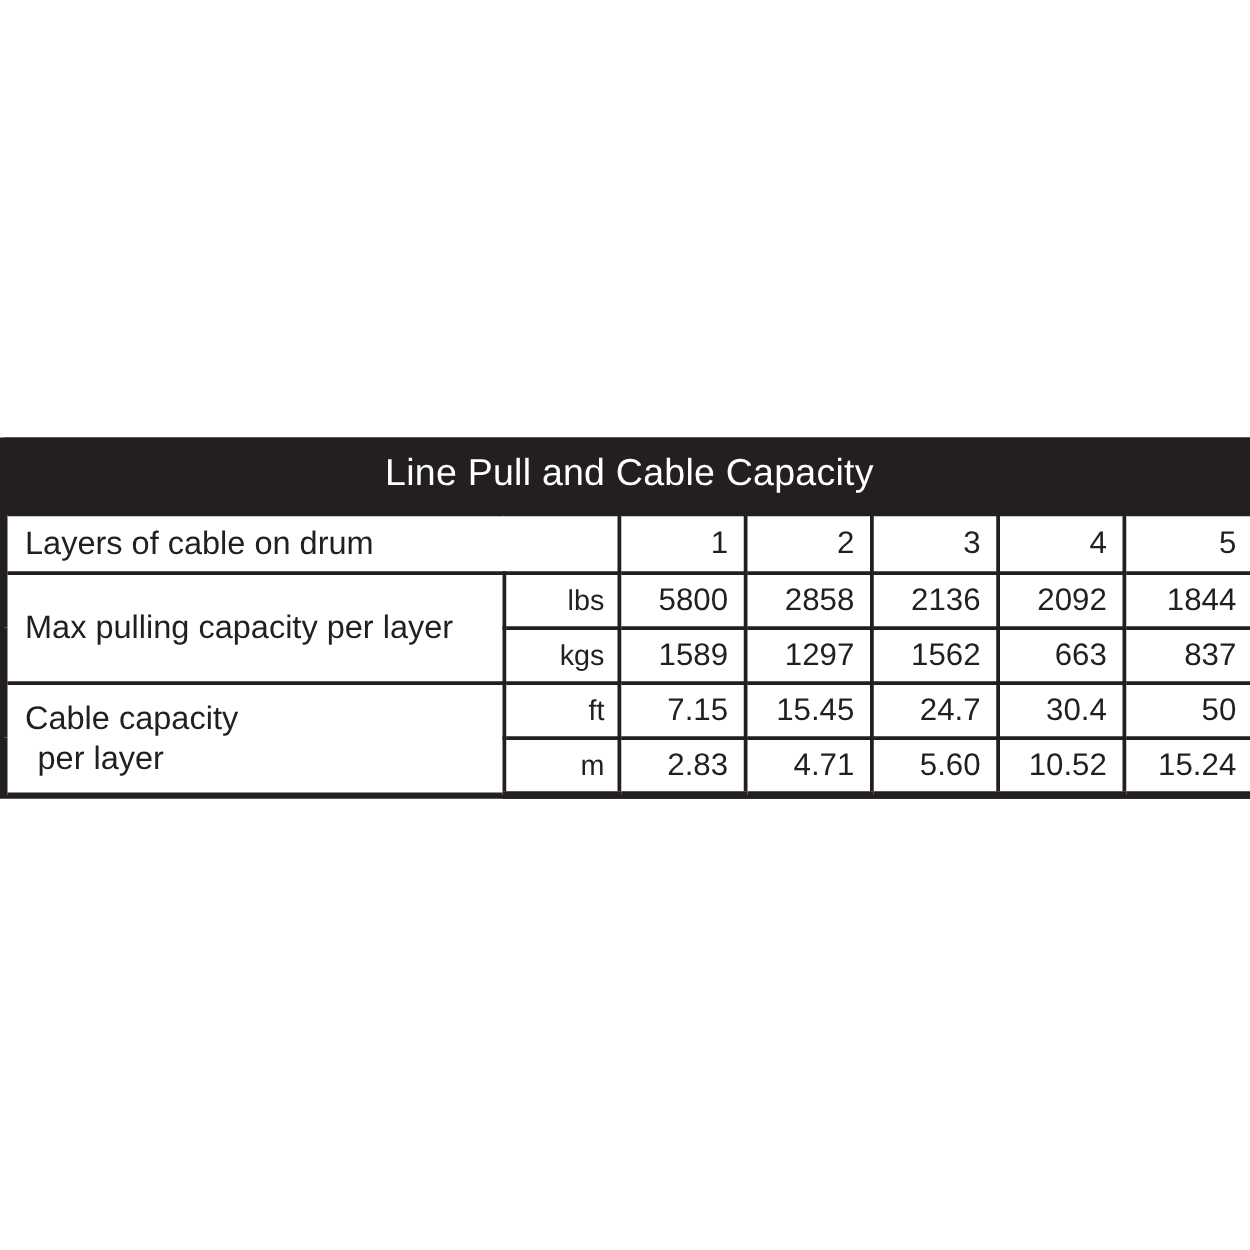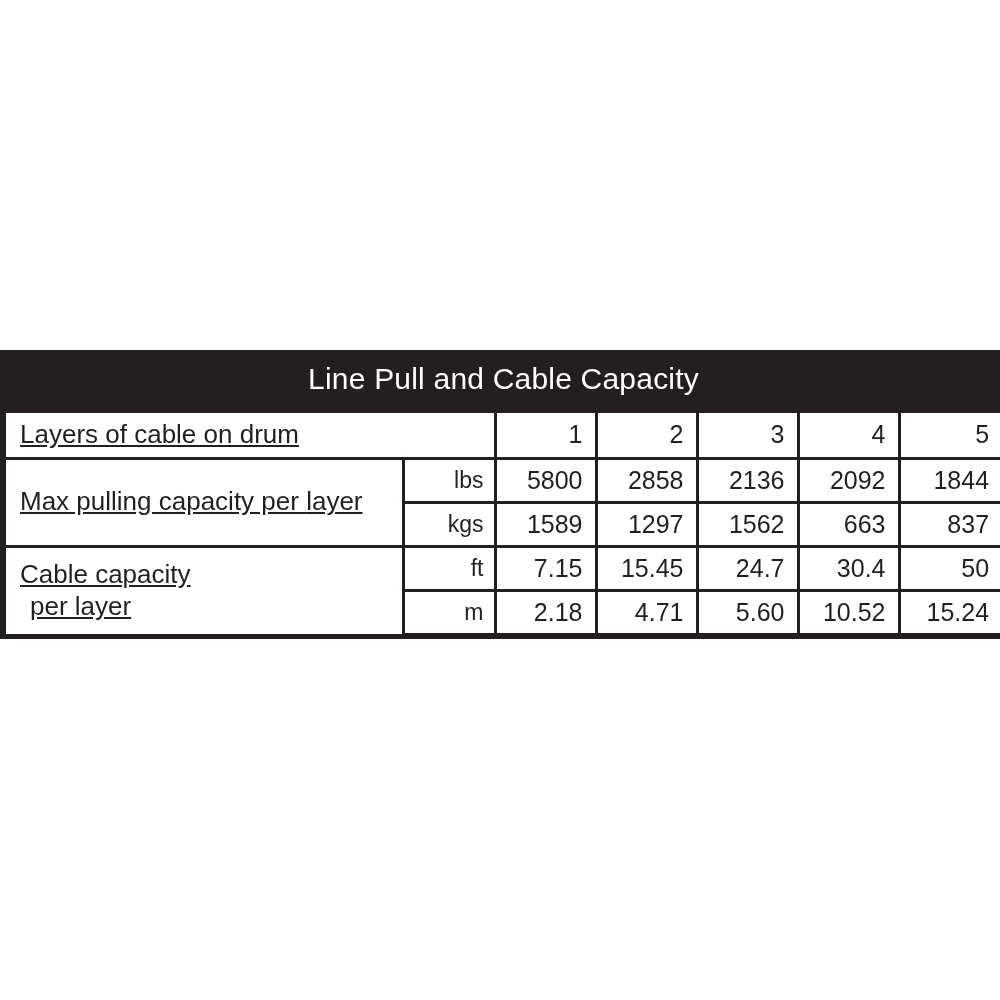--- a/index.html
+++ b/index.html
@@ -80,21 +80,21 @@
     display: block;
     padding-left: 10px;
   }
 
   
   col.c-label  { width: 400px; }
   col.c-unit   { width: 92px; }
   col.c-data   { width: 101px; }
   col.c-data-l { width: 105px; }
 
-  .edge-left  { border-left: 6px solid #231f20 !important; text-decoration: underline; }
+  .edge-left  { border-left: 6px solid #231f20 !important; }
   .edge-right { border-right: 6px solid #231f20 !important; }
   .edge-bottom{ border-bottom: 6px solid #231f20 !important; }
 </style>
 </head>
 <body>
 
 <div id="sheet">
 
   <div class="table-wrap">
     <table class="capacity">
@@ -151,21 +151,21 @@
           <td class="unit">ft</td>
           <td class="num">7.15</td>
           <td class="num">15.45</td>
           <td class="num">24.7</td>
           <td class="num">30.4</td>
           <td class="num edge-right">50</td>
         </tr>
 
         <tr>
           <td class="unit edge-bottom">m</td>
-          <td class="num edge-bottom">2.18</td>
+          <td class="num edge-bottom">2.83</td>
           <td class="num edge-bottom">4.71</td>
           <td class="num edge-bottom">5.60</td>
           <td class="num edge-bottom">10.52</td>
           <td class="num edge-right edge-bottom">15.24</td>
         </tr>
       </tbody>
     </table>
   </div>
 
 </div>

